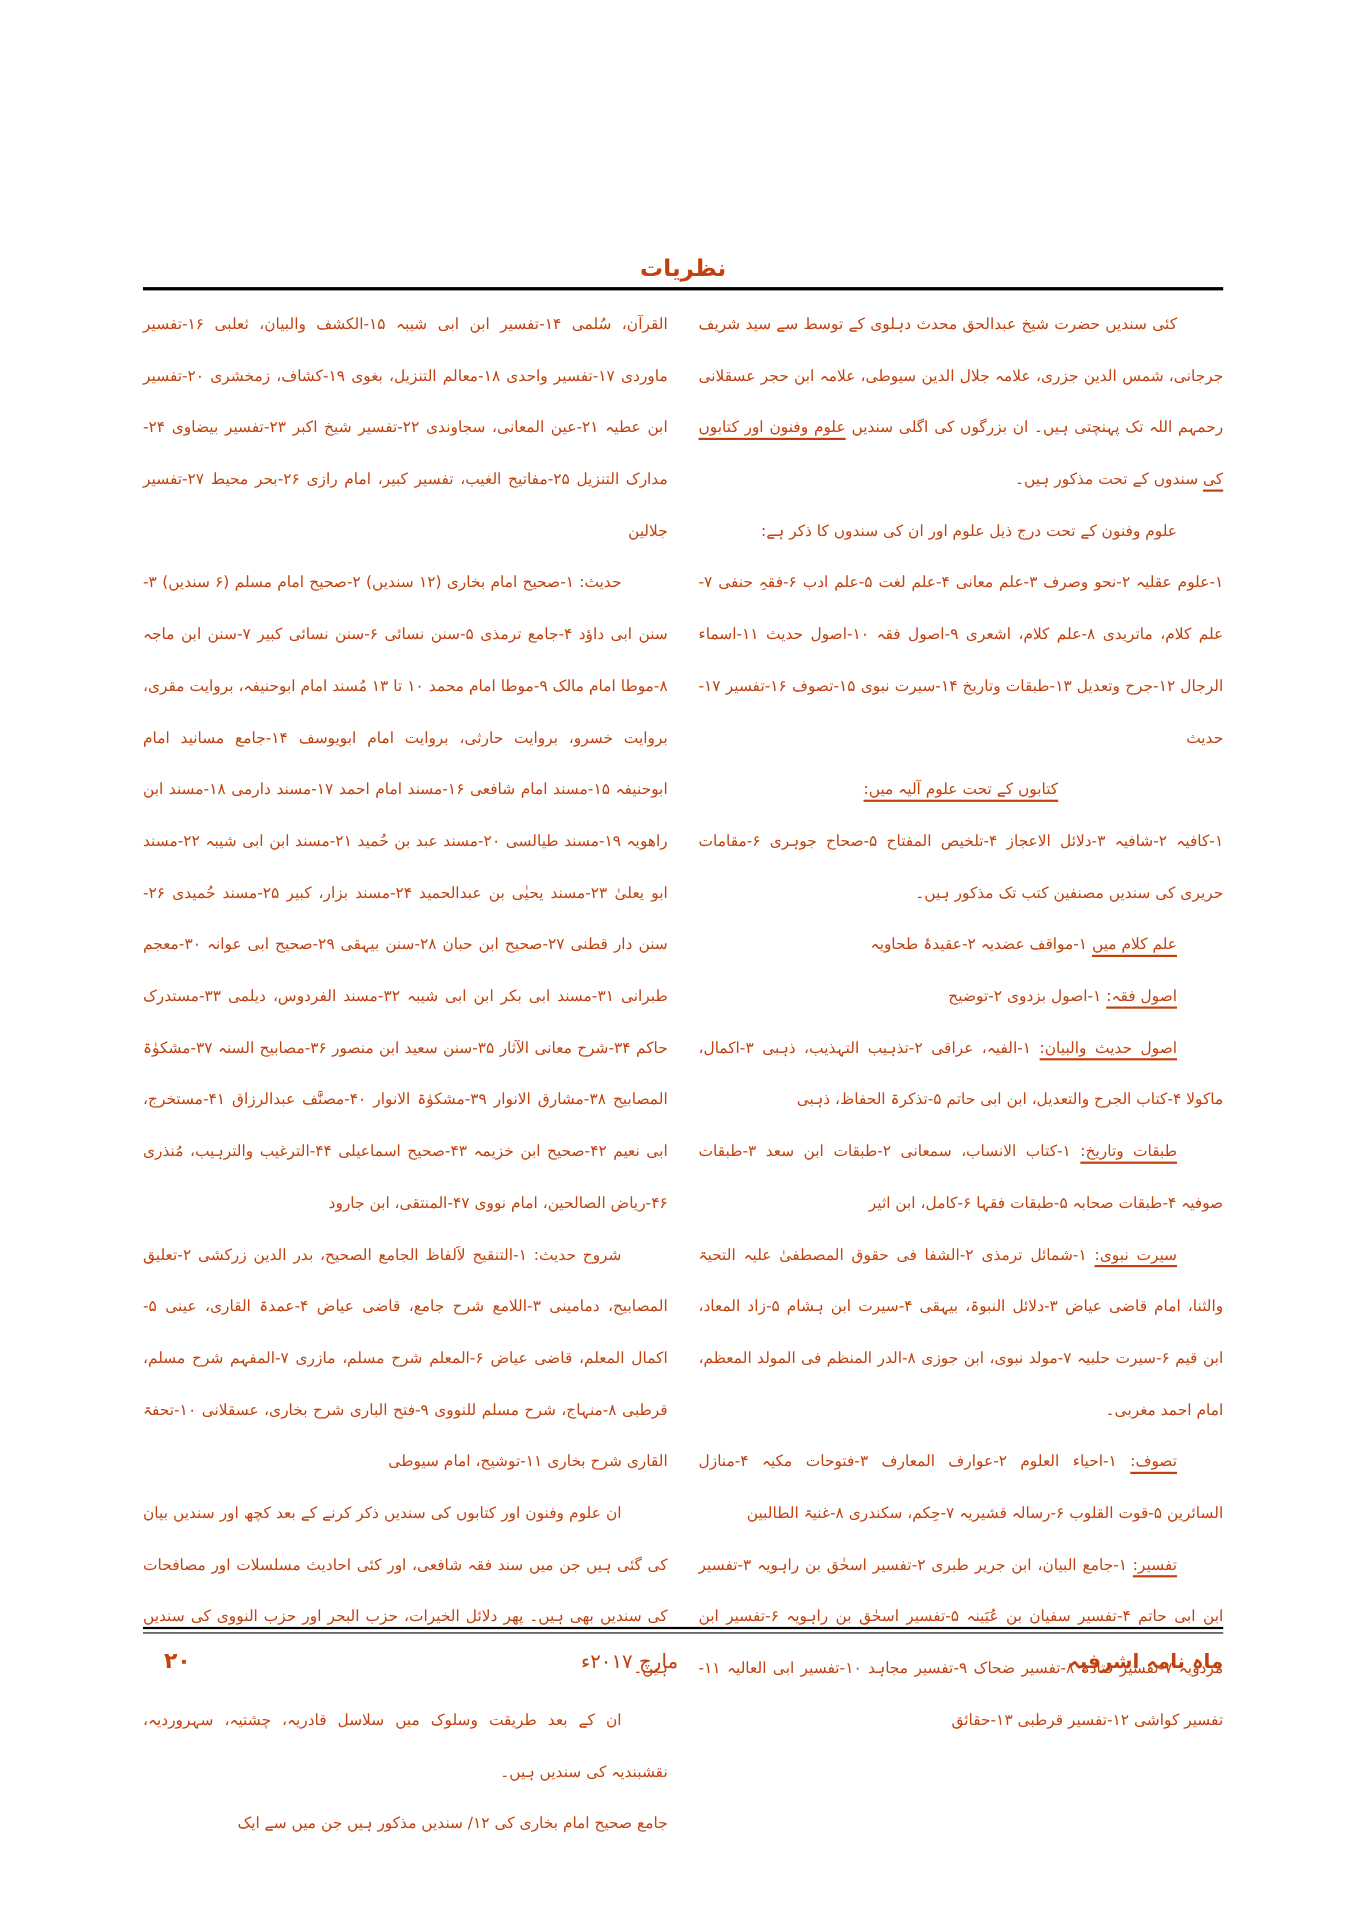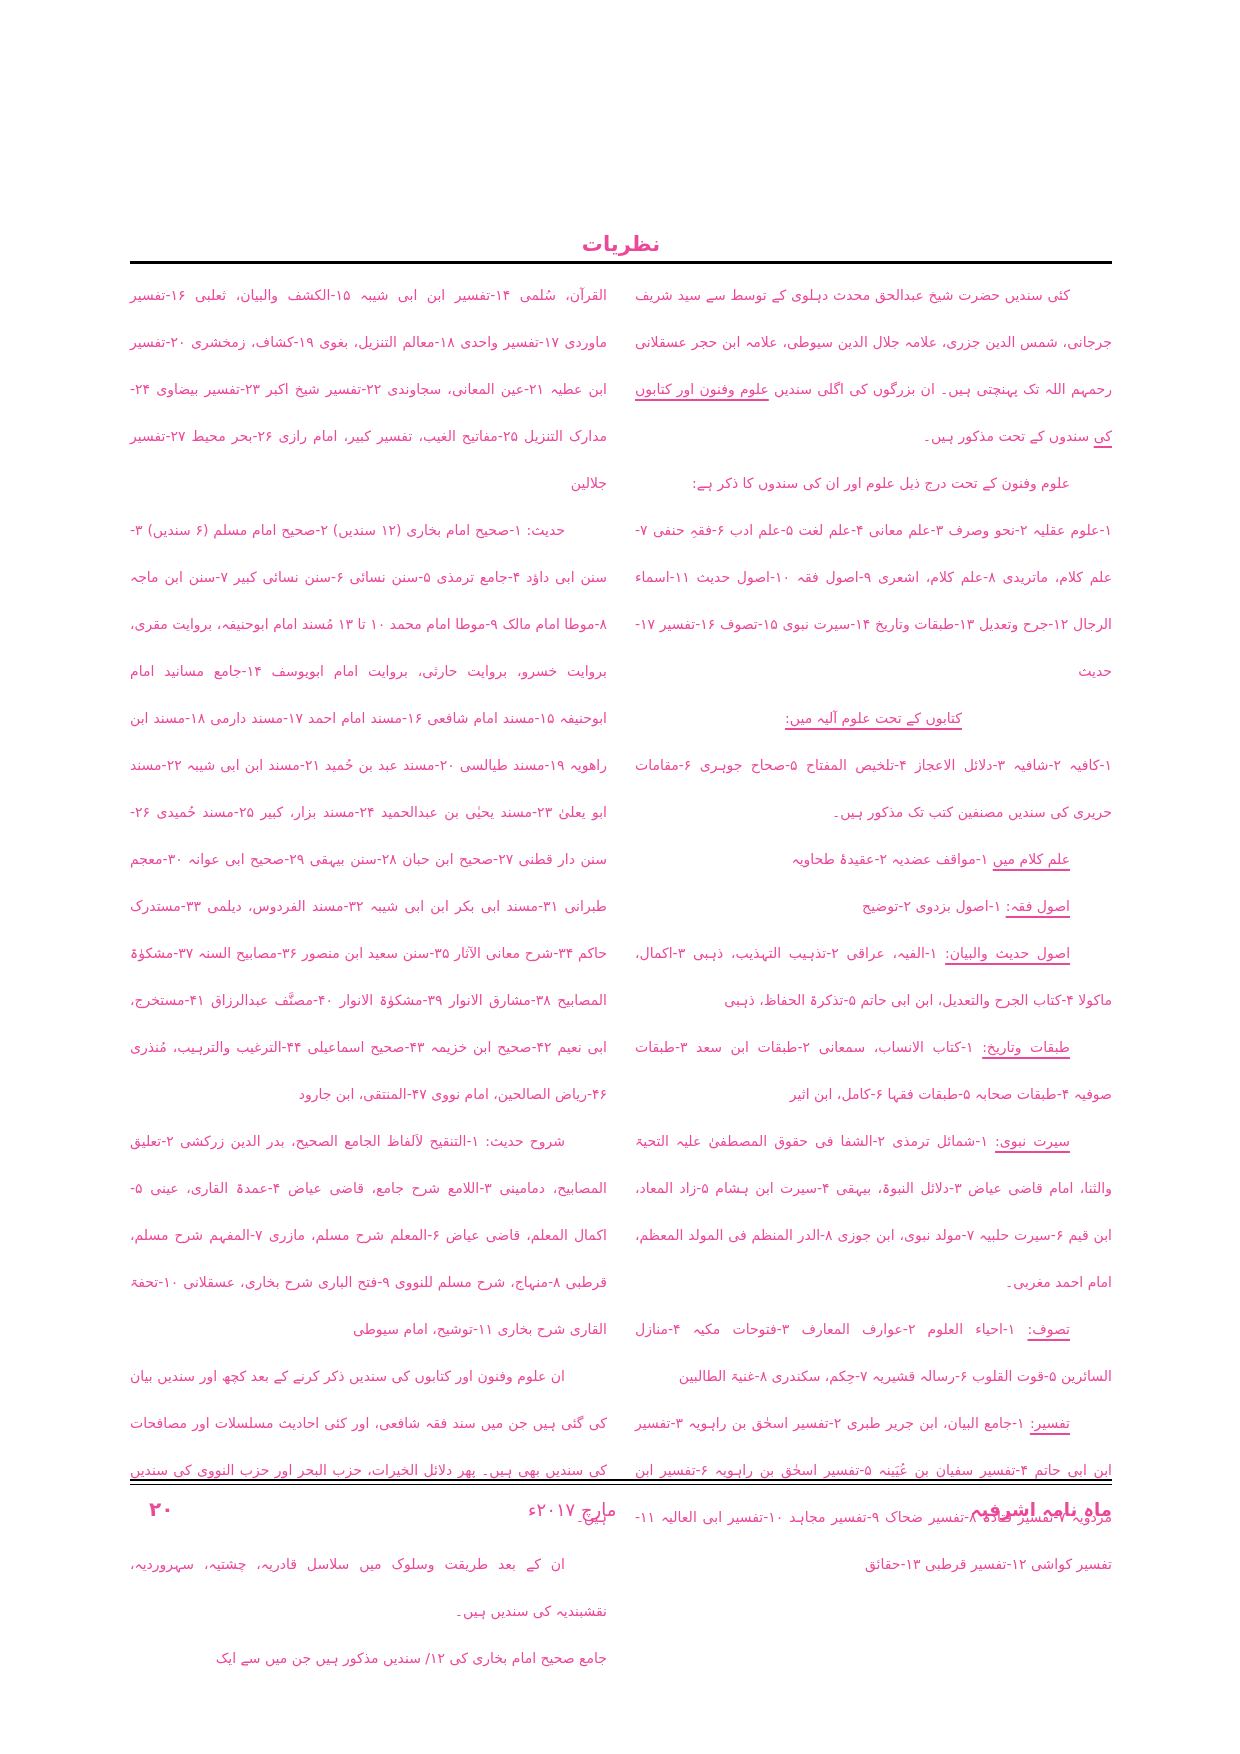--- a/index.html
+++ b/index.html
@@ -2,21 +2,21 @@
 <html lang="ur" dir="rtl"><head>
 <meta charset="utf-8">
 <style>
   html,body { margin:0; padding:0; background:#e8e8e8; }
   .page {
     position:relative;
     width:1240px; height:1754px;
     margin:0 auto;
     background:#ffffff;
     font-family:"DejaVu Sans", sans-serif;
-    color:#ec4899;
+    color:#c2410c;
     overflow:hidden;
   }
   .content {
     position:absolute;
     top:232px; right:128px;
     width:982px;
     direction:rtl;
   }
   .page-title {
     text-align:center;

